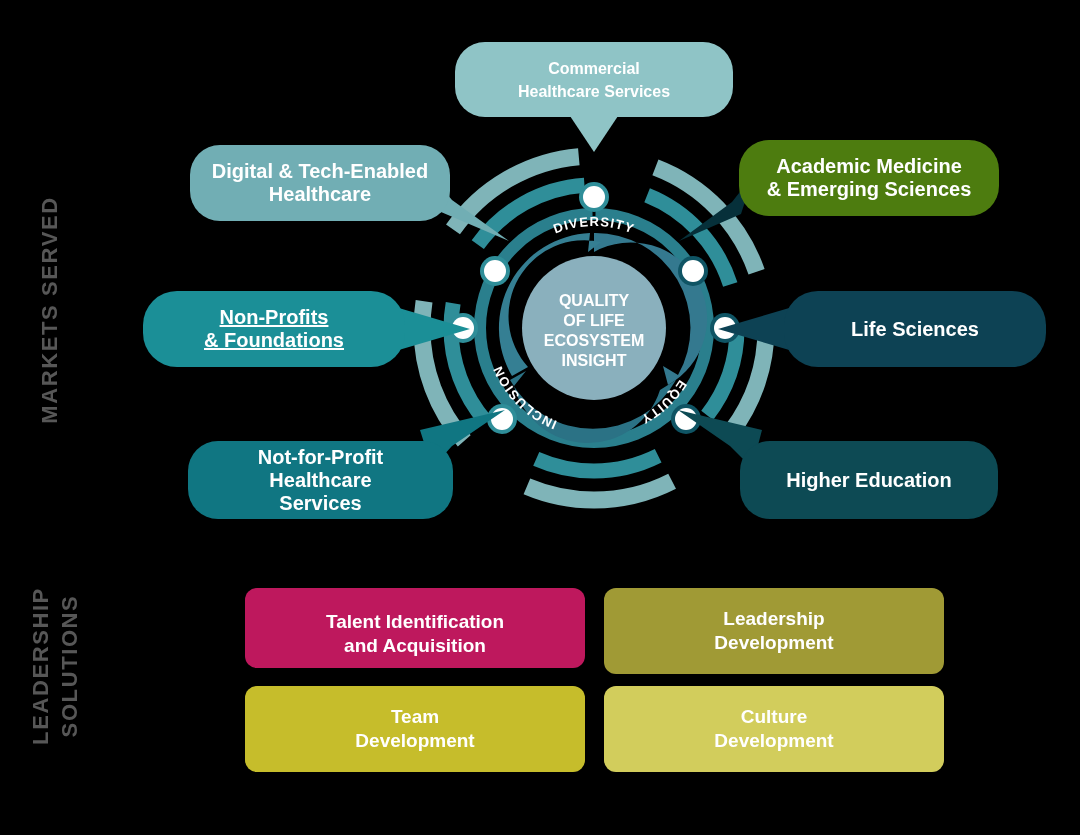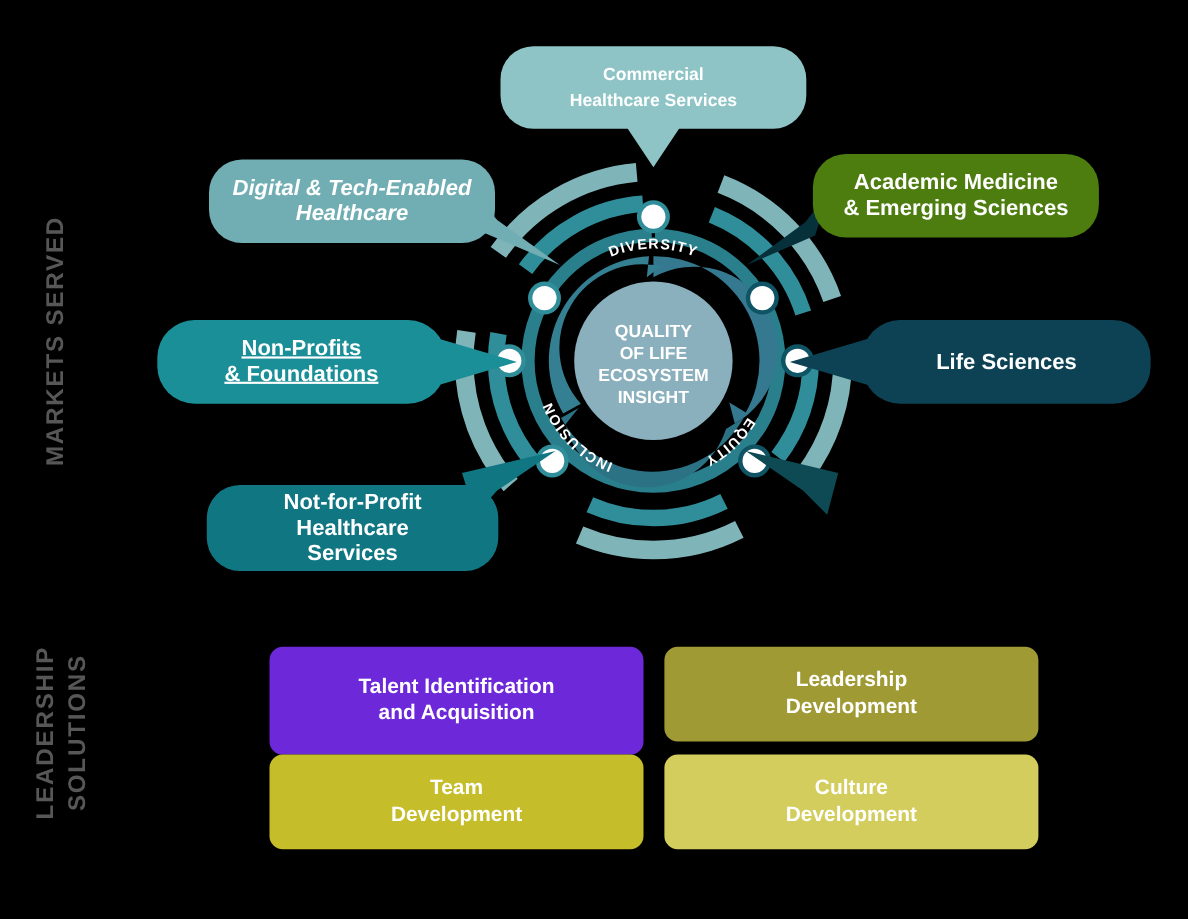--- a/index.html
+++ b/index.html
@@ -55,21 +55,21 @@
   
   .ptr{position:absolute;z-index:5;}
 
   
   #co-commercial{
     left:455px;top:42px;width:278px;height:75px;
     background:#8fc4c6;border-radius:30px;font-size:16px;
   }
   #co-digital{
     left:190px;top:145px;width:260px;height:76px;
-    background:#71aeb4;border-radius:30px;font-size:20px;font-style:italic;
+    background:#71aeb4;border-radius:30px;font-size:20px;
   }
   #co-academic{
     left:739px;top:140px;width:260px;height:76px;
     background:#4d7c0f;border-radius:30px;font-size:20px;
   }
   #co-nonprofits{
     left:143px;top:291px;width:262px;height:76px;
     background:#1b8f97;border-radius:34px;font-size:20px;text-decoration:underline;
   }
   #co-lifesciences{
@@ -87,21 +87,21 @@
 
   
   .tile{
     position:absolute;
     display:flex;align-items:center;justify-content:center;
     text-align:center;color:#ffffff;font-weight:bold;
     font-size:19px;line-height:24px;border-radius:12px;
     box-sizing:border-box;padding:10px 18px;
   }
   .tile .txt{white-space:pre-line;}
-  #tile-talent{left:245px;top:588px;width:340px;height:98px;background:#6d28d9;}
+  #tile-talent{left:245px;top:588px;width:340px;height:80px;background:#be185d;align-items:flex-end;}
   #tile-leader{left:604px;top:588px;width:340px;height:86px;background:#a09a35;}
   #tile-team{left:245px;top:686px;width:340px;height:86px;background:#c6bd2b;}
   #tile-culture{left:604px;top:686px;width:340px;height:86px;background:#d2cd5c;}
 </style>
 </head>
 <body>
 
 <div class="stage">
 
   <div class="side-label" id="label-markets">MARKETS SERVED</div>
@@ -229,20 +229,23 @@
 
   <div class="callout" id="co-lifesciences">
     <span class="txt">Life Sciences</span>
   </div>
 
   <div class="callout" id="co-notforprofit">
     <span class="txt">Not-for-Profit Healthcare
 Services</span>
   </div>
 
+  <div class="callout" id="co-highered">
+    <span class="txt">Higher Education</span>
+  </div>
 
   <div class="tile" id="tile-talent">
     <span class="txt">Talent Identification
 and Acquisition</span>
   </div>
 
   <div class="tile" id="tile-leader">
     <span class="txt">Leadership
 Development</span>
   </div>

